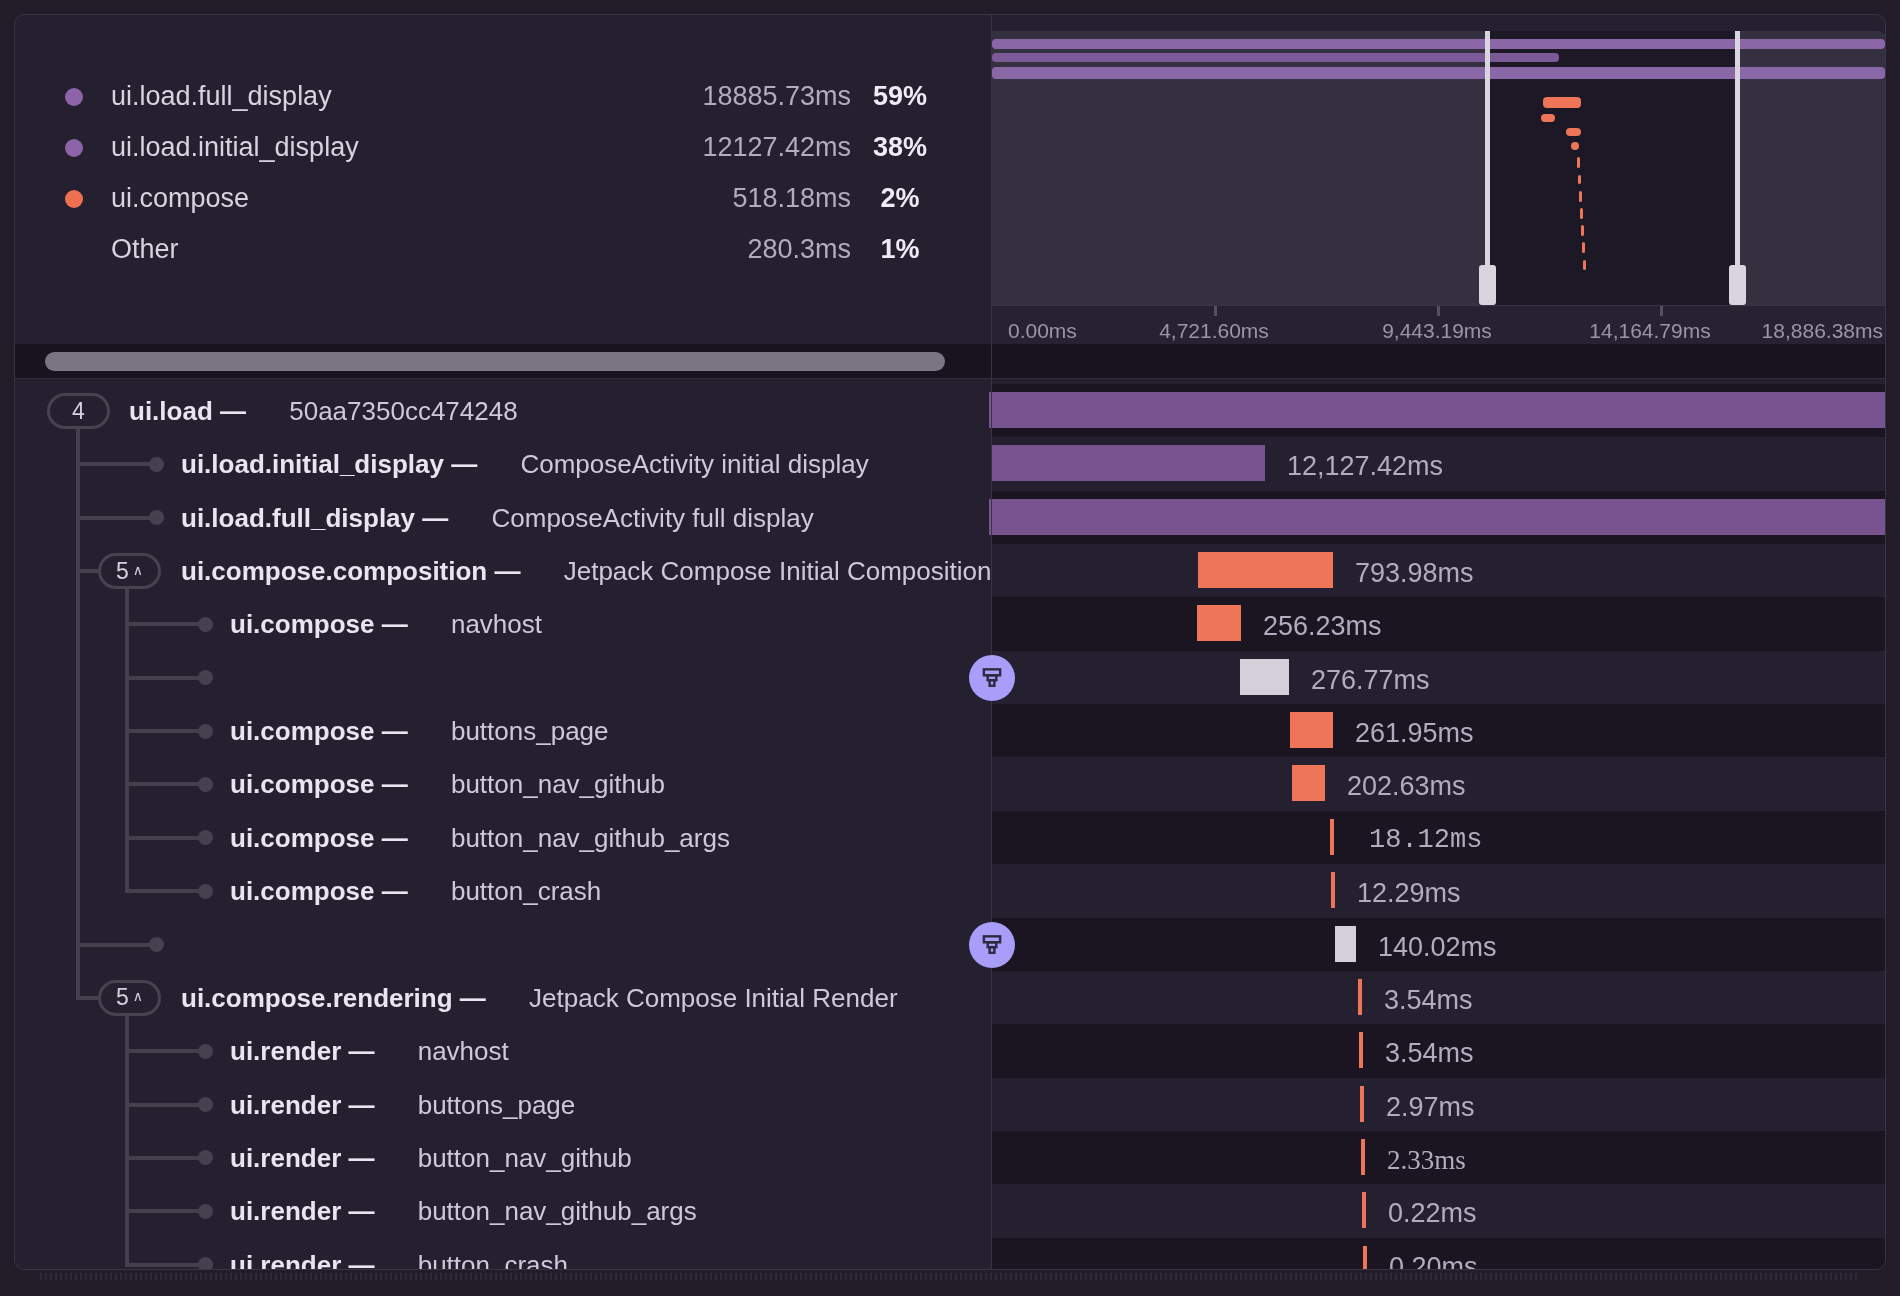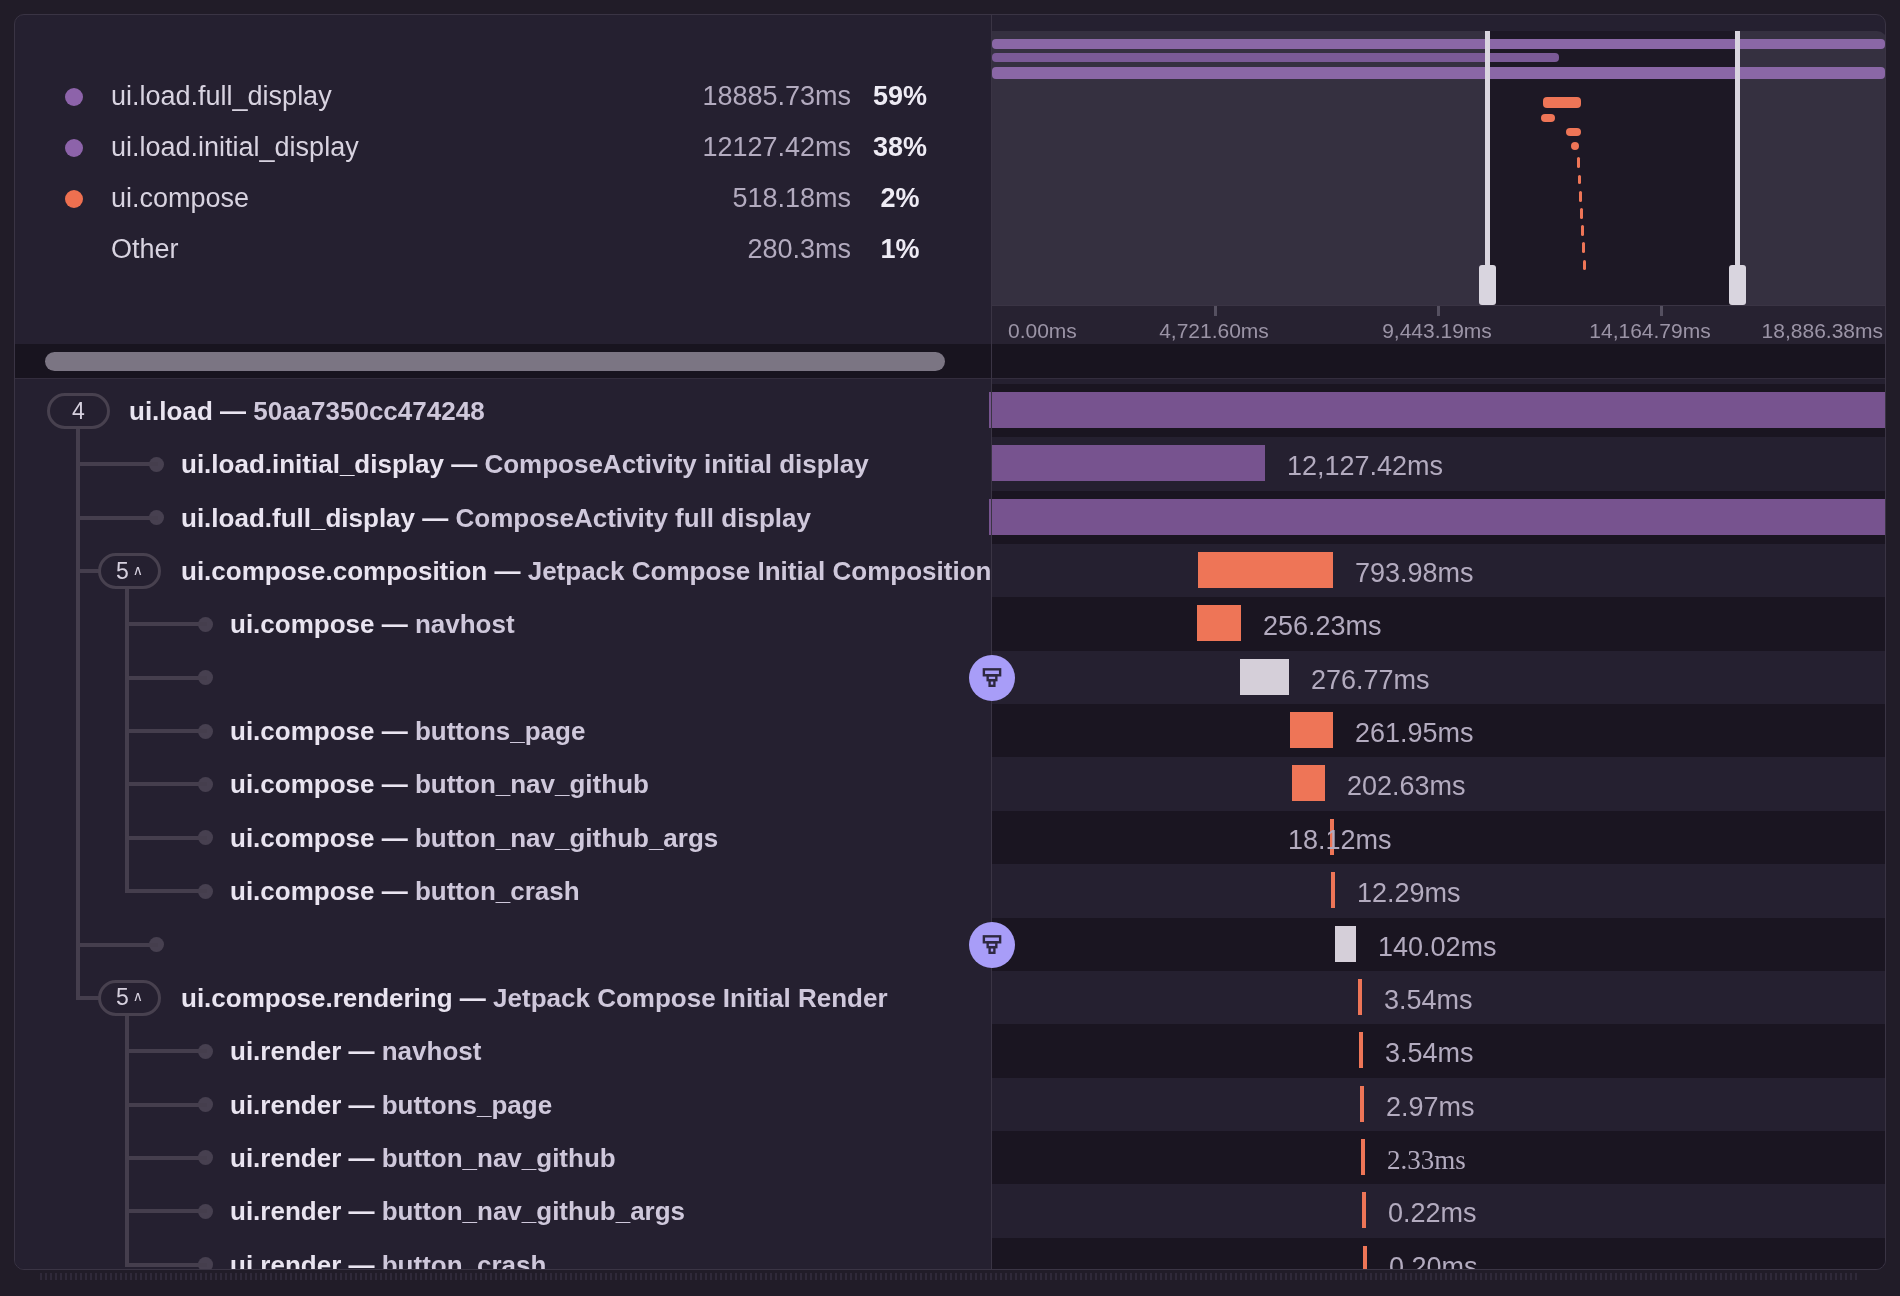--- a/index.html
+++ b/index.html
@@ -36,21 +36,21 @@
   .stripe.dk{background:#1a1521;}
   .stripe.lt{background:#252030;}
   .guide{position:absolute;background:#453e4d;}
   .tdot{position:absolute;width:15px;height:15px;border-radius:50%;background:#474050;}
   .badge{position:absolute;width:63px;height:36px;border:3px solid #48414f;border-radius:18px;
          background:#252030;color:#d6d0de;font-size:23px;display:flex;align-items:center;
          justify-content:center;gap:4px;box-sizing:border-box;z-index:2;}
   .badge .chev{font-size:14px;color:#d6d0de;margin-top:-3px;}
   .row-label{position:absolute;font-size:26px;white-space:nowrap;z-index:2;}
   .row-label b{color:#e9e4f0;font-weight:700;}
-  .row-label .desc{color:#cfc8db;font-weight:700;}
+  .row-label .desc{color:#cfc8db;font-weight:400;margin-left:36px;}
   .bar{position:absolute;height:36px;}
   .bar.purple{background:#77538f;}
   .bar.orange{background:#ee7557;}
   .bar.white{background:#d5cfd9;}
   .dur{position:absolute;font-size:27px;color:#b3abbf;white-space:nowrap;}
   .divider{position:absolute;left:976px;top:0;bottom:0;width:1px;background:#3a3444;z-index:4;}
   .picon{position:absolute;width:46px;height:46px;border-radius:50%;background:#a89df8;
          display:flex;align-items:center;justify-content:center;z-index:6;}
   
   .bottom-strip{position:absolute;left:0;top:1270px;width:100%;height:26px;background:#211c28;}
@@ -177,21 +177,21 @@
         <div class="dur" style="left: 1340px; top: 339.1px;">261.95ms</div>
         <div class="tdot" style="left: 182.5px; top: 344.6px;"></div>
         <div class="row-label" style="left: 215px; top: 336.1px; line-height: 32px;"><b>ui.compose — </b><span class="desc">buttons_page</span></div>
         <div class="stripe lt" style="left: 977px; top: 378.45px; height: 53.35px;"></div>
         <div class="bar orange" style="left: 1277px; top: 386.45px; width: 33px;"></div>
         <div class="dur" style="left: 1332px; top: 392.45px;">202.63ms</div>
         <div class="tdot" style="left: 182.5px; top: 397.95px;"></div>
         <div class="row-label" style="left: 215px; top: 389.45px; line-height: 32px;"><b>ui.compose — </b><span class="desc">button_nav_github</span></div>
         <div class="stripe dk" style="left: 977px; top: 431.8px; height: 53.35px;"></div>
         <div class="bar orange" style="left: 1315px; top: 439.8px; width: 4px;"></div>
-        <div class="dur" style="left: 1273px; top: 445.8px;">18.12ms</div>
+        <div class="dur" style="left: 1354px; top: 445.8px; font-family: Liberation Mono, monospace;">18.12ms</div>
         <div class="tdot" style="left: 182.5px; top: 451.3px;"></div>
         <div class="row-label" style="left: 215px; top: 442.8px; line-height: 32px;"><b>ui.compose — </b><span class="desc">button_nav_github_args</span></div>
         <div class="stripe lt" style="left: 977px; top: 485.15px; height: 53.35px;"></div>
         <div class="bar orange" style="left: 1316px; top: 493.15px; width: 4px;"></div>
         <div class="dur" style="left: 1342px; top: 499.15px;">12.29ms</div>
         <div class="tdot" style="left: 182.5px; top: 504.65px;"></div>
         <div class="row-label" style="left: 215px; top: 496.15px; line-height: 32px;"><b>ui.compose — </b><span class="desc">button_crash</span></div>
         <div class="stripe dk" style="left: 977px; top: 538.5px; height: 53.35px;"></div>
         <div class="bar white" style="left: 1320px; top: 546.5px; width: 21px;"></div>
         <div class="dur" style="left: 1363px; top: 552.5px;">140.02ms</div>

